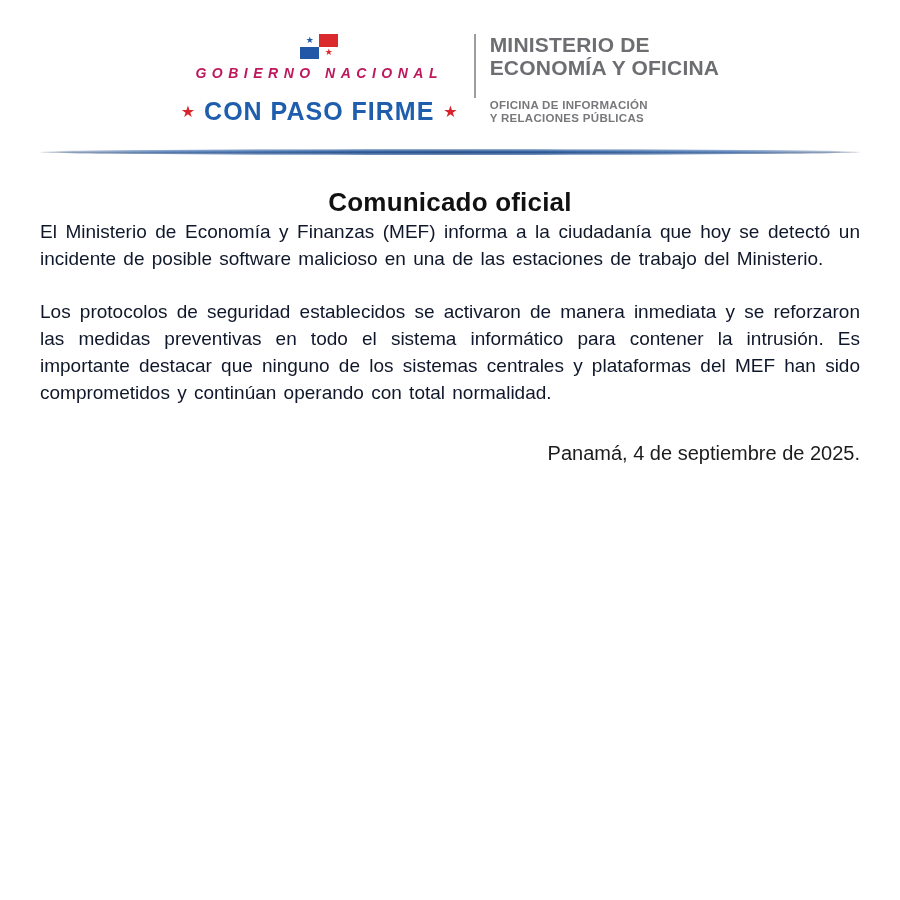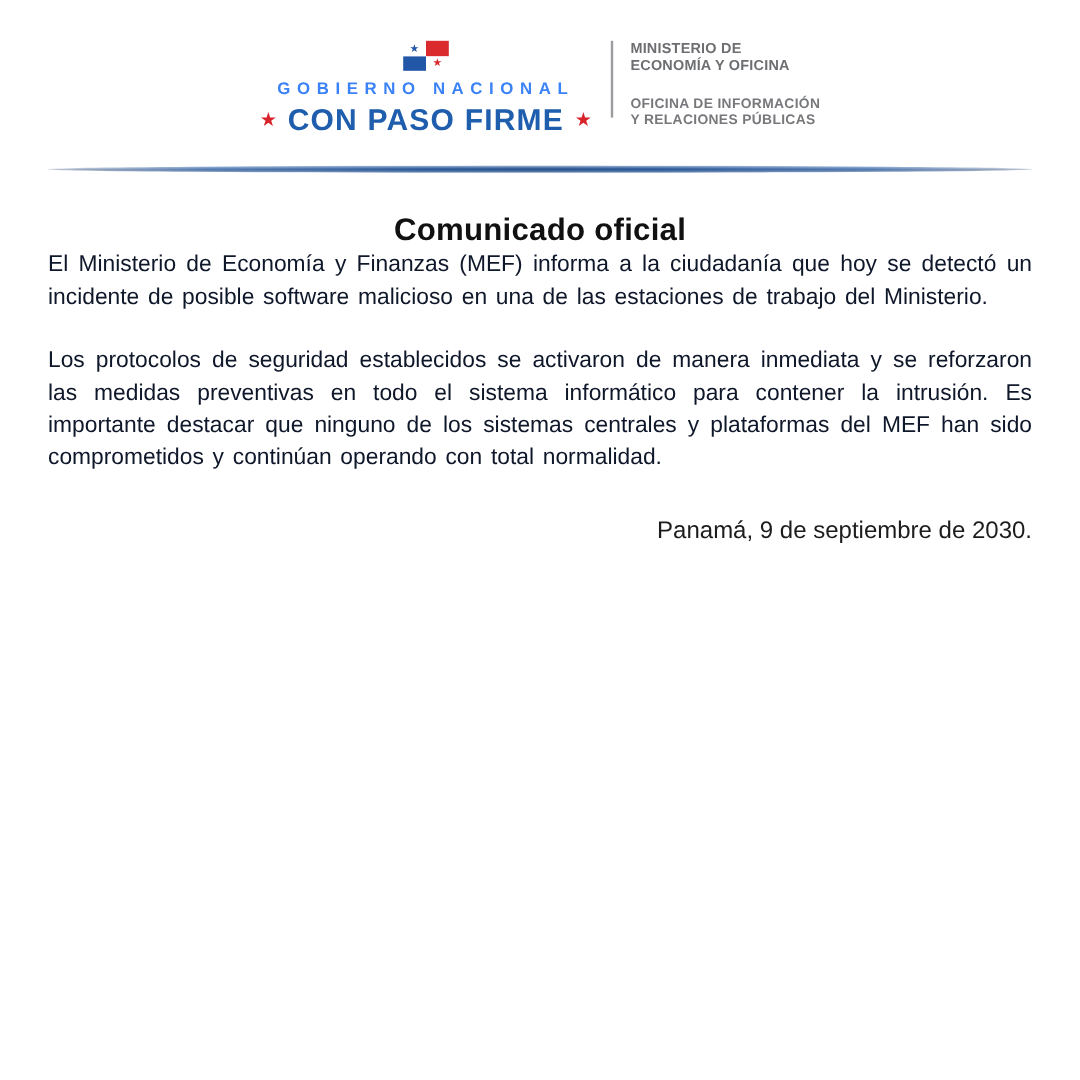--- a/index.html
+++ b/index.html
@@ -37,23 +37,24 @@
   .flag .q3 { background: #2257a7; }
   .flag .q4 { background: #ffffff; }
   .flag .star { font-size: 9px; line-height: 1; }
   .flag .star.blue { color: #2257a7; }
   .flag .star.red  { color: #da2a2e; }
 
   .gob-line {
     font-size: 14px;
     font-weight: bold;
     letter-spacing: 5.5px;
-    color: #3b82f6;
+    color: #be185d;
     white-space: nowrap;
-    margin-bottom: 5px;
+    margin-bottom: 16px;
+    font-style: italic;
   }
   .slogan-line {
     display: flex;
     align-items: center;
     gap: 9px;
     white-space: nowrap;
   }
   .slogan-line .slogan-star {
     color: #d8232a;
     font-size: 16px;
@@ -71,21 +72,21 @@
     width: 2px;
     height: 64px;
     background: #9b9ca0;
     margin: 4px 14px 0 16px;
   }
 
   .logo-right { padding-top: 4px; }
   .ministry-name {
     color: #6d6e71;
     font-weight: bold;
-    font-size: 12px;
+    font-size: 21px;
     line-height: 1.0;
     letter-spacing: 0.2px;
   }
   .ministry-name .row { margin-bottom: 2px; }
   .office-name {
     color: #77787b;
     font-size: 11.5px;
     font-weight: bold;
     line-height: 1.1;
     letter-spacing: 0.3px;
@@ -172,14 +173,14 @@
   </div>
 
 </header>
 
 <div class="header-rule"></div>
 
 <main class="doc">
   <h1 class="doc-title">Comunicado oficial</h1>
   <p>El Ministerio de Economía y Finanzas (MEF) informa a la ciudadanía que hoy se detectó un incidente de posible software malicioso en una de las estaciones de trabajo del Ministerio.</p>
   <p>Los protocolos de seguridad establecidos se activaron de manera inmediata y se reforzaron las medidas preventivas en todo el sistema informático para contener la intrusión. Es importante destacar que ninguno de los sistemas centrales y plataformas del MEF han sido comprometidos y continúan operando con total normalidad.</p>
-  <div class="date-line">Panamá, 9 de septiembre de 2030.</div>
+  <div class="date-line">Panamá, 4 de septiembre de 2025.</div>
 </main>
 
 </body></html>

